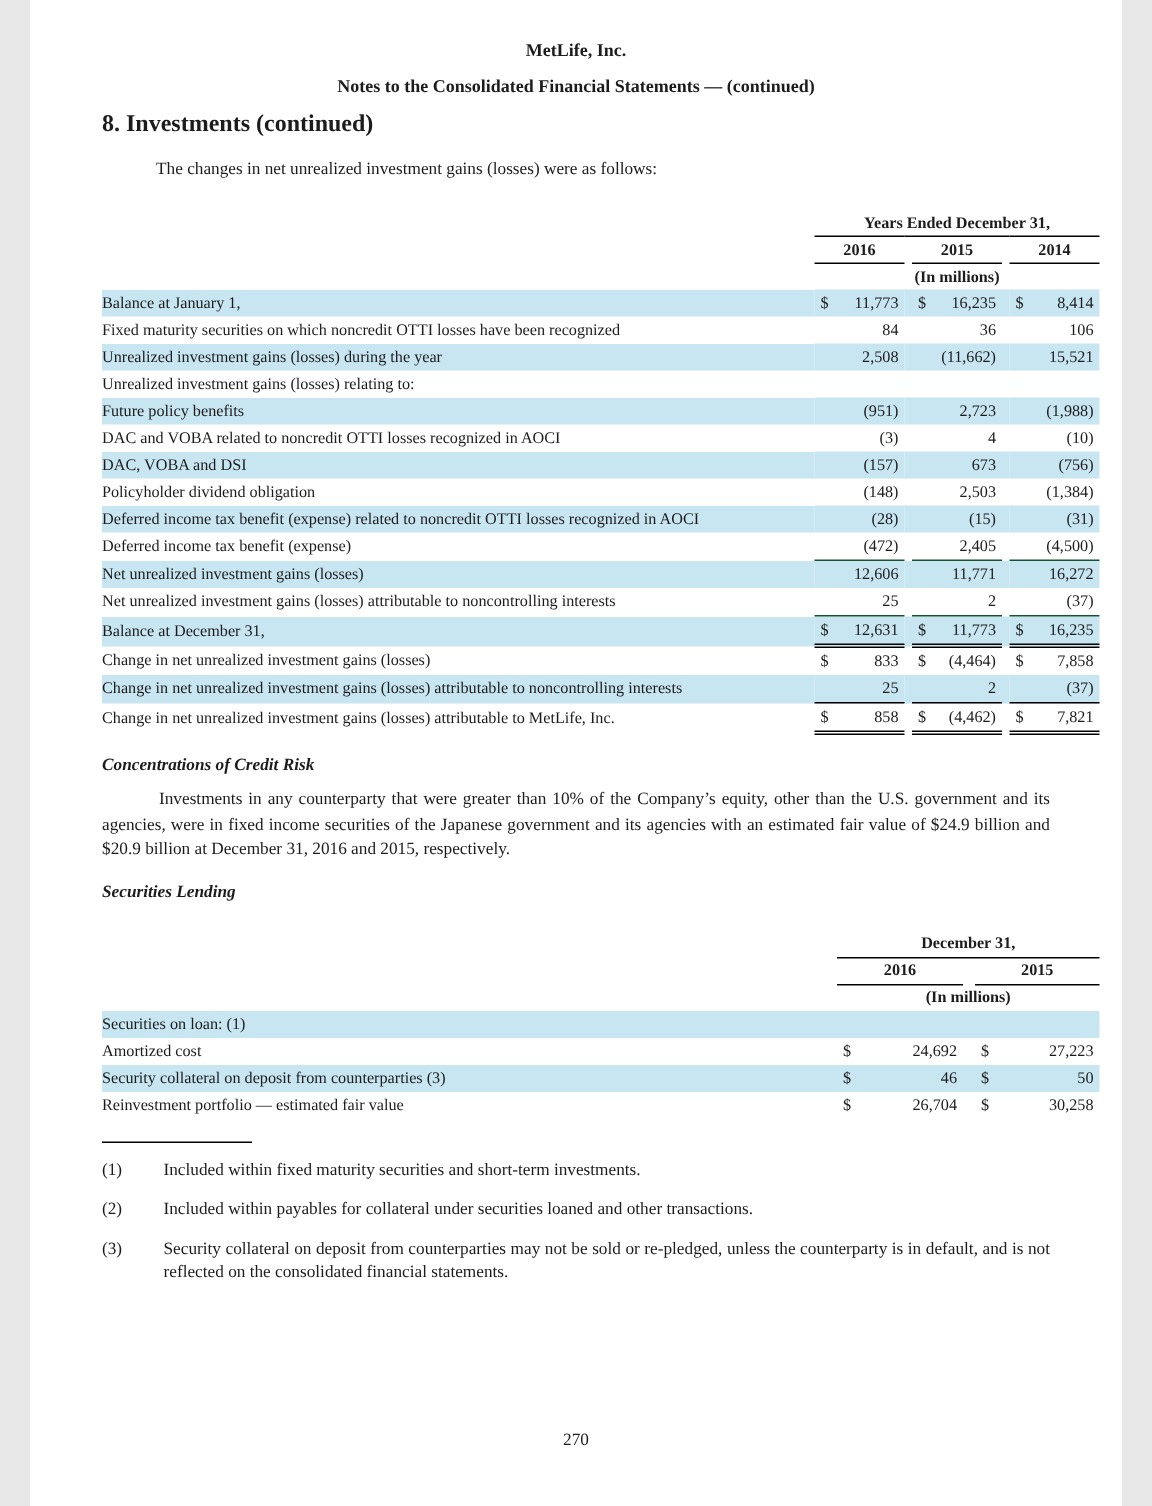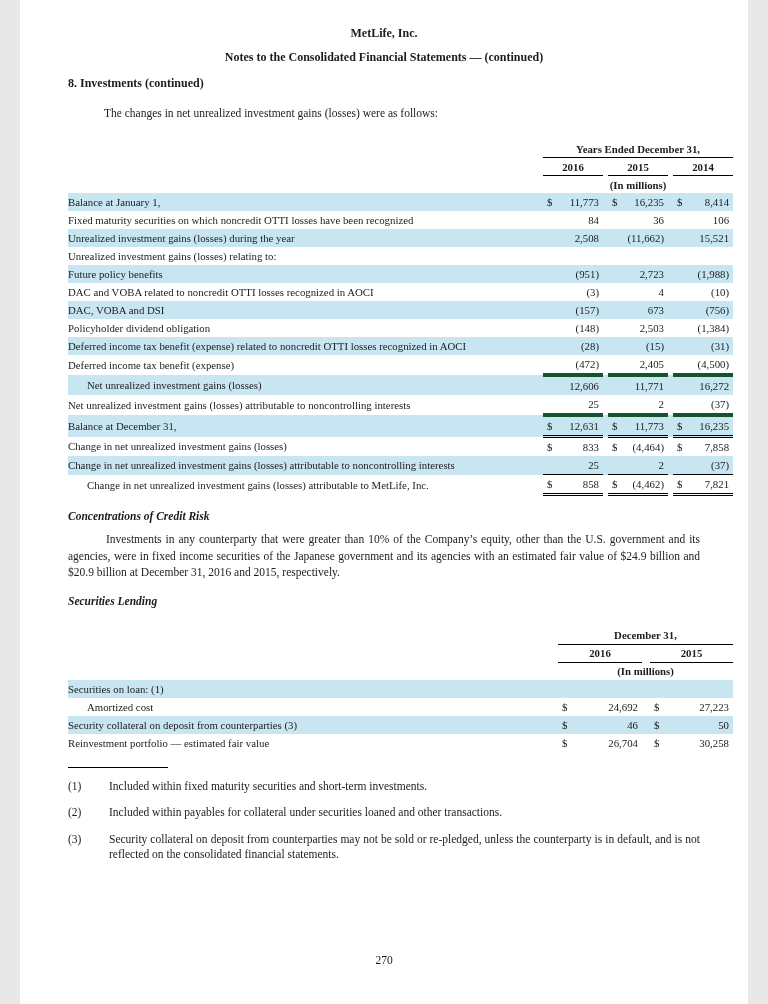--- a/index.html
+++ b/index.html
@@ -10,43 +10,43 @@
     margin: 0 auto;
     background: #ffffff;
     font-family: "Liberation Serif", "DejaVu Serif", serif;
     color: #1c1c1c;
     overflow: hidden;
   }
   .content { padding: 26px 48px 0 48px; }
 
   .center-head { text-align: center; font-weight: bold; font-size: 12px; line-height: 14px; }
   .doc-title { margin-top: 10px; }
-  .section-head { margin-top: 12px; font-weight: bold; font-size: 12px; line-height: 14px; }
+  .section-head { margin-top: 12px; font-weight: bold; font-size: 16px; line-height: 14px; }
   .intro { margin-top: 16px; font-size: 11.5px; line-height: 14px; text-indent: 36px; }
 
   
   table.fin {
     border-collapse: collapse;
     table-layout: fixed;
     width: 665px;
     font-size: 10.8px;
     margin-top: 20px;
   }
   table.fin td { padding: 0; height: 18px; vertical-align: middle; }
   table.fin thead td { height: 17px; }
   .phead { text-align: center; font-weight: bold; border-bottom: 1px solid #000; }
   .yr    { text-align: center; font-weight: bold; border-bottom: 1px solid #000; }
   .inmil { text-align: center; font-weight: bold; }
   td.lbl { padding-left: 7px; overflow: hidden; white-space: nowrap; }
-  td.lbl.ind { padding-left: 19px; }
+  td.lbl.ind { }
   td.gap { }
   tr.hl td { background: #c8e5f2; }
   td.num .cf { display: flex; justify-content: space-between; align-items: center; padding: 0 4px 0 4px; }
   td.num .val { text-align: right; }
-  td.bt  { border-top: 4px solid #14532d; margin-top: 16px; }
+  td.bt  { border-top: 1px solid #14532d; margin-top: 16px; }
   td.bbs { border-bottom: 1px solid #000; }
   td.bbd { border-bottom: 3px double #000; }
 
   
   .ital-head { margin-top: 13px; font-weight: bold; font-style: italic; font-size: 11.5px; line-height: 14px; }
   .body-para { margin-top: 8px; font-size: 11.5px; line-height: 16.5px; text-align: justify; text-indent: 38px; }
   .intro2 { margin-top: 10px; font-size: 11.5px; line-height: 14px; text-indent: 36px; }
 
   
   .fnrule { margin-top: 15px; width: 100px; border-top: 1px solid #000; }

